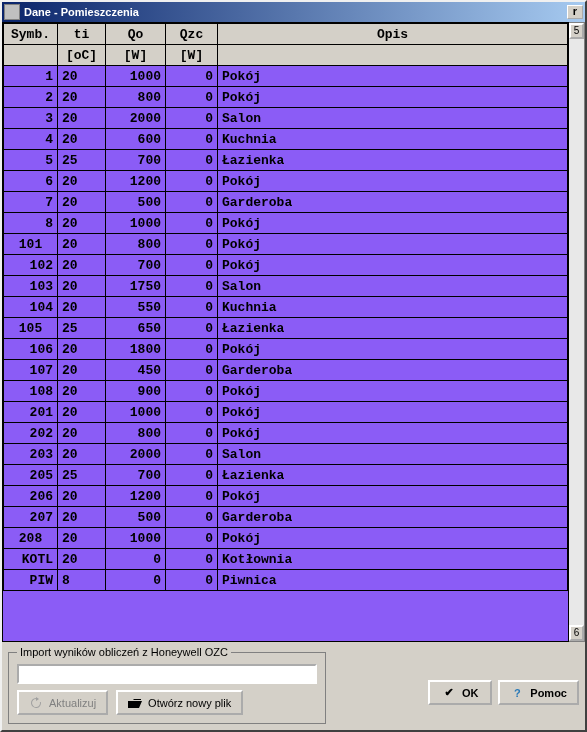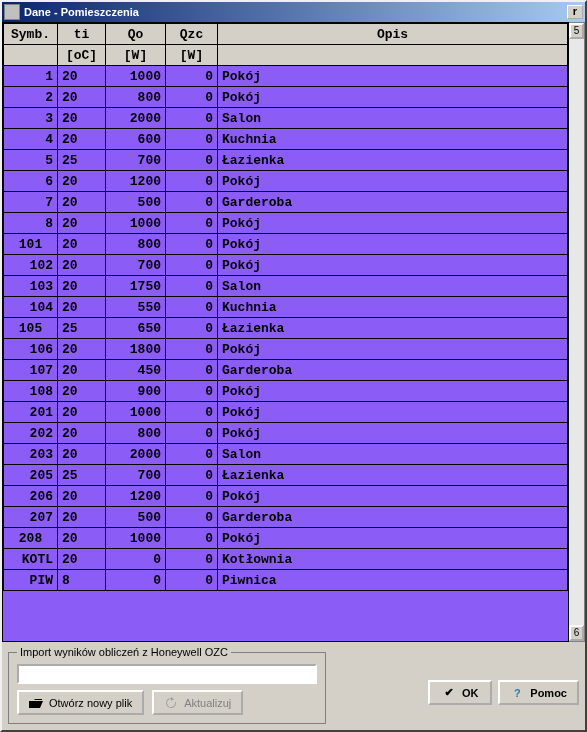--- a/index.html
+++ b/index.html
@@ -388,35 +388,35 @@
         <div class="vstrack"></div>
         <div class="vsbtn">6</div>
       </div>
     </div>
 
     <div class="bottom">
       <fieldset class="import">
         <legend>Import wyników obliczeń z Honeywell OZC</legend>
         <input class="path-input" type="text" value="" style="">
         <div style="display:flex; gap:8px;">
+          <button class="btn disabled" disabled="">
+            <span class="ico">
+              <svg width="12" height="12" viewBox="0 0 12 12">
+                  <path d="M6 1a5 5 0 1 0 4.9 4h-1A4 4 0 1 1 6 2v2l3-2-3-2z" fill="#a0a0a0"></path>
+                </svg>
+            </span>
+            <span>Aktualizuj</span>
+          </button>
           <button class="btn">
             <span class="ico">
               <svg width="14" height="12" viewBox="0 0 14 12">
                   <path d="M1 3h4l1-1h7v1H1zM0 4h11l3 0-3 7H0z" fill="#000"></path>
                 </svg>
             </span>
             <span>Otwórz nowy plik</span>
-          </button>
-          <button class="btn disabled" disabled="">
-            <span class="ico">
-              <svg width="12" height="12" viewBox="0 0 12 12">
-                  <path d="M6 1a5 5 0 1 0 4.9 4h-1A4 4 0 1 1 6 2v2l3-2-3-2z" fill="#a0a0a0"></path>
-                </svg>
-            </span>
-            <span>Aktualizuj</span>
           </button>
         </div>
       </fieldset>
 
       <div class="right-btns">
         <button class="btn">
           <span class="ico">✔</span>
           <span>OK</span>
         </button>
         <button class="btn">

